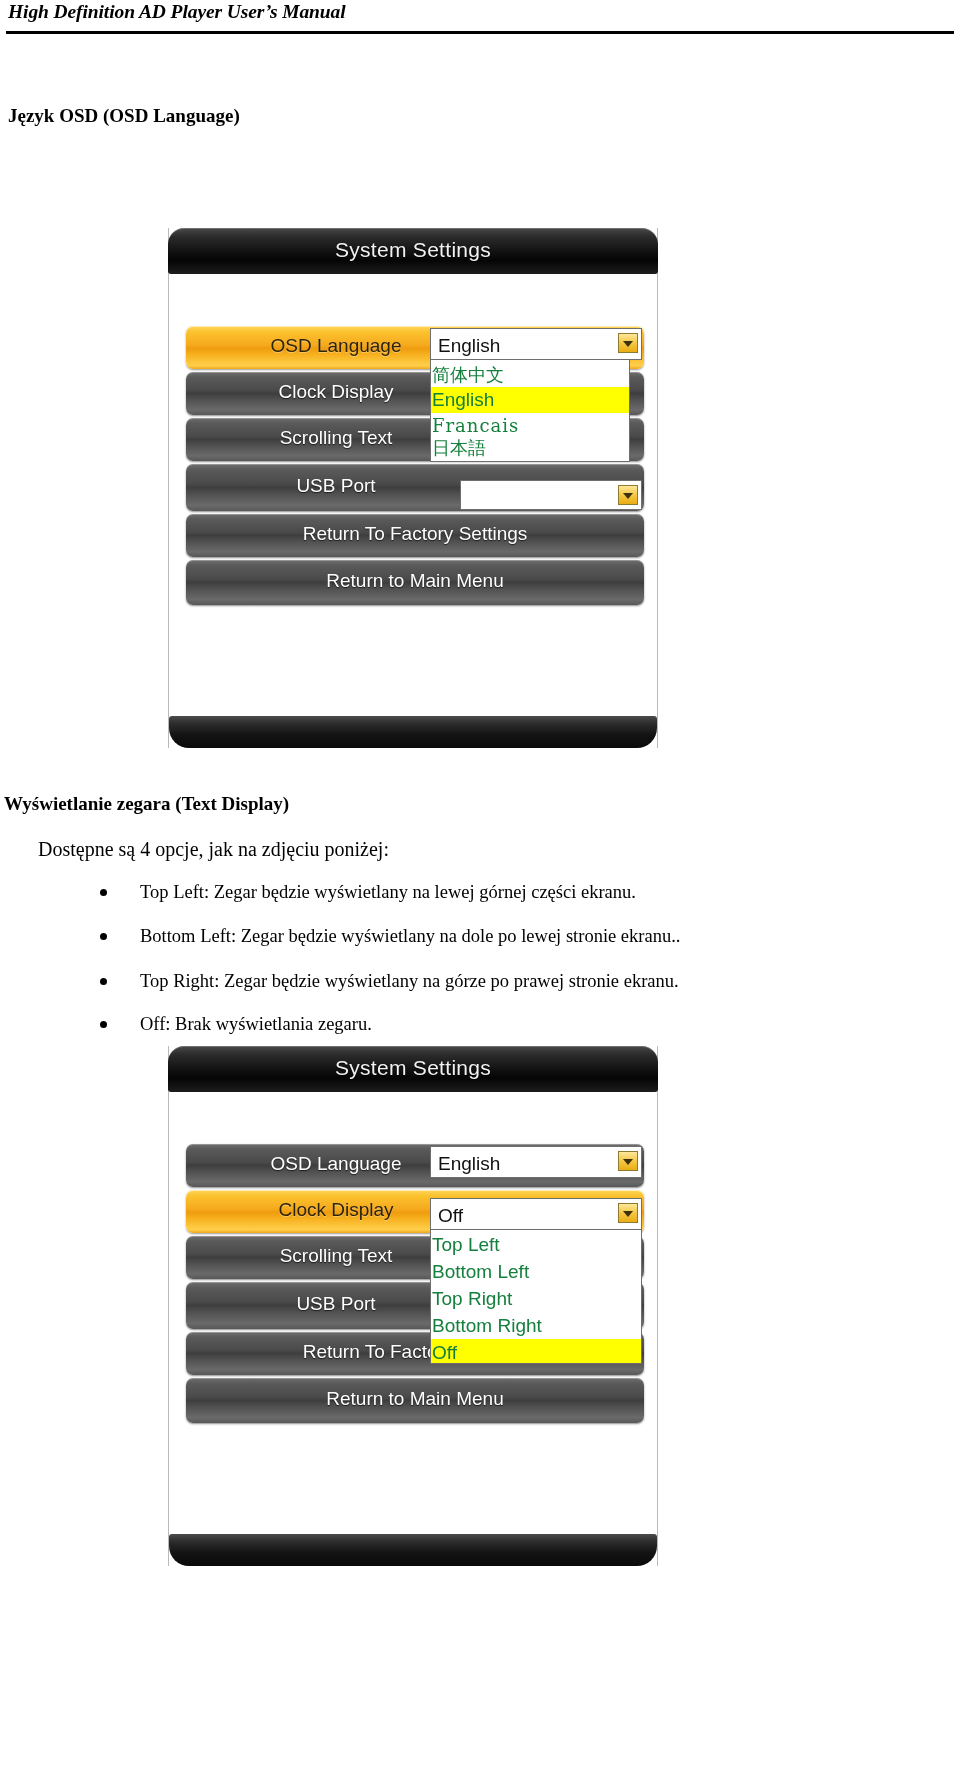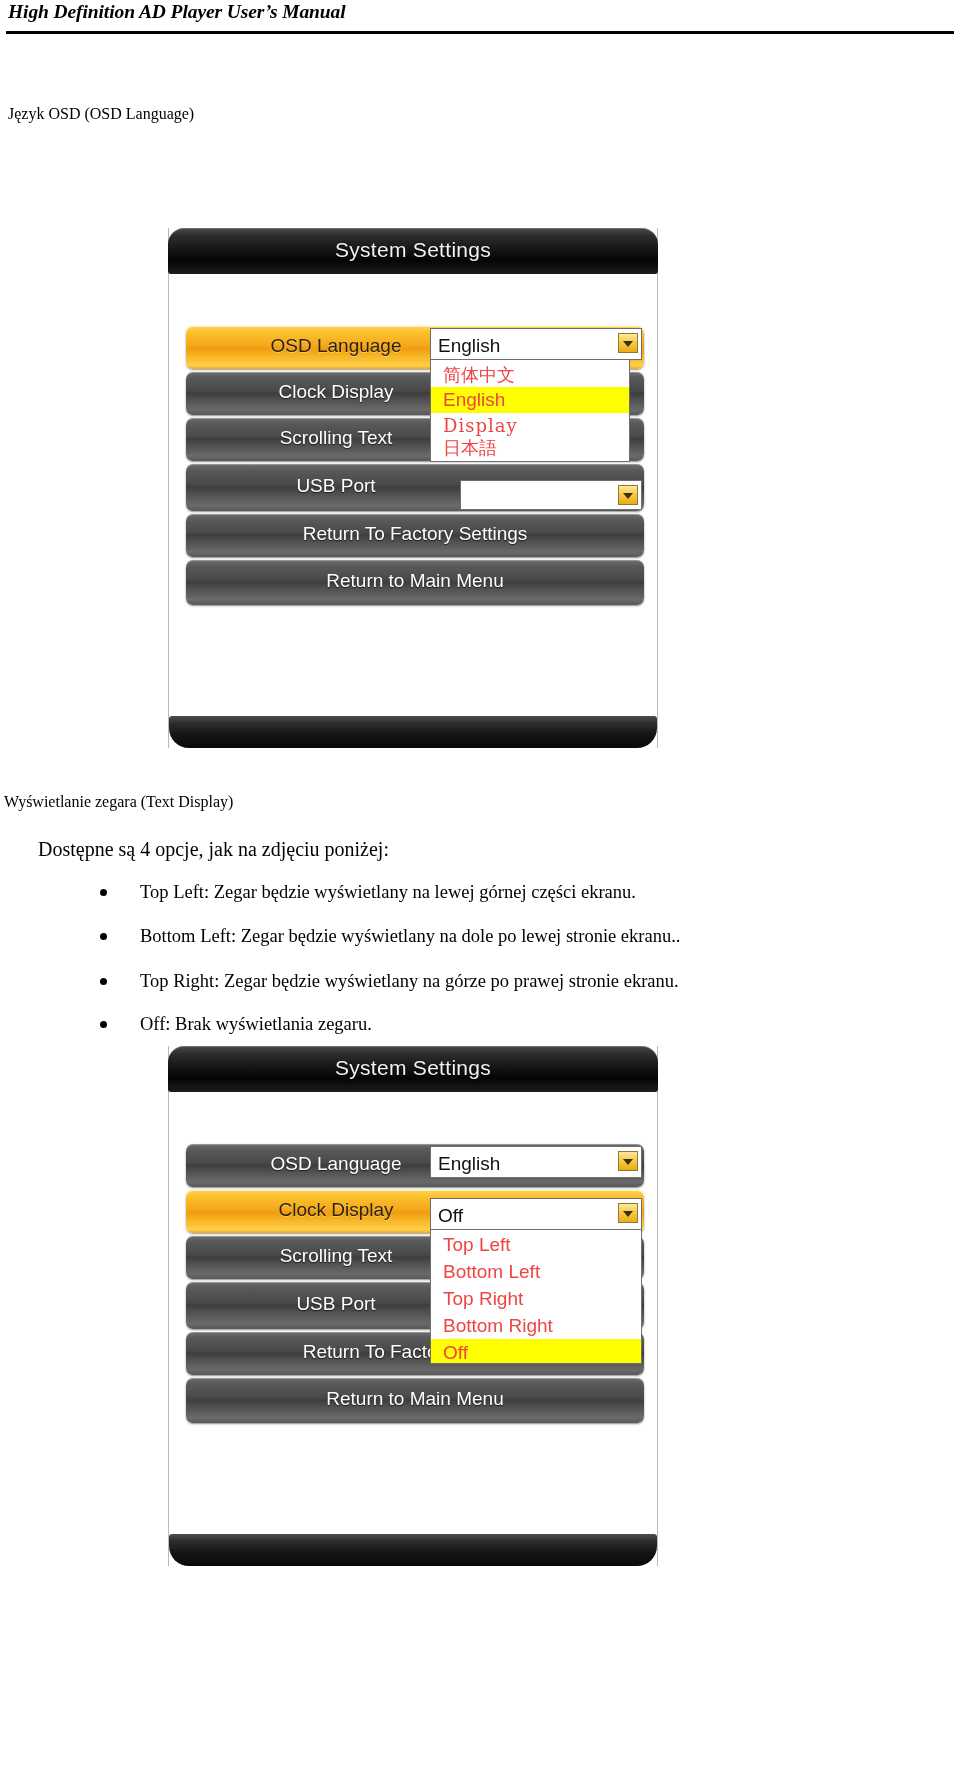--- a/index.html
+++ b/index.html
@@ -36,22 +36,22 @@
     position: absolute;
     left: 6px; top: 31px;
     width: 948px;
     height: 3px;
     background: #000;
   }
 
   
   .section-heading {
     position: absolute;
-    font-size: 16px;
-    font-weight: normal;
+    font-size: 19px;
+    font-weight: bold;
     white-space: nowrap;
   }
   .para {
     position: absolute;
     font-size: 18.5px;
     line-height: 31px;
     text-align: justify;
   }
   .para .ln {
     display: block;
@@ -216,22 +216,22 @@
     background: #ffffff;
     border: 1px solid #6e6e6e;
     border-top: none;
     box-sizing: border-box;
     overflow: hidden;
   }
   .dopt {
     position: relative;
     font-family: "Liberation Sans", sans-serif;
     font-size: 19px;
-    color: #ef4444;
-    padding-left: 12px;
+    color: #15803d;
+    padding-left: 1px;
     white-space: nowrap;
     line-height: 1;
   }
   .dopt.sel { background: #ffff00; }
   .dopt.cjk { font-family: "DejaVu Sans", sans-serif; font-size: 18px; }
   .dopt.serif { font-family: "DejaVu Serif", serif; font-size: 18px; letter-spacing: 1px; }
 </style>
 </head>
 <body>
 
@@ -294,21 +294,21 @@
   <div class="valbox" style="left:262px; top:100px; width:212px; height:32px;">
     <span class="vtext">English</span>
     <span class="arrow-btn">
         <i></i>
       </span>
   </div>
 
   <div class="droplist" style="left:262px; top:132px; width:200px; height:102px;">
     <div class="dopt cjk" style="padding-top:6px; padding-bottom:3px;">简体中文</div>
     <div class="dopt sel" style="padding-top:3px; padding-bottom:4px;">English</div>
-    <div class="dopt serif" style="padding-top:4px; padding-bottom:2px;">Display</div>
+    <div class="dopt serif" style="padding-top:4px; padding-bottom:2px;">Francais</div>
     <div class="dopt cjk" style="padding-top:2px;">日本語</div>
   </div>
 
   <div class="valbox" style="left:292px; top:252px; width:182px; height:30px;">
     <span class="vtext"></span>
     <span class="arrow-btn">
         <i></i>
       </span>
   </div>
 

